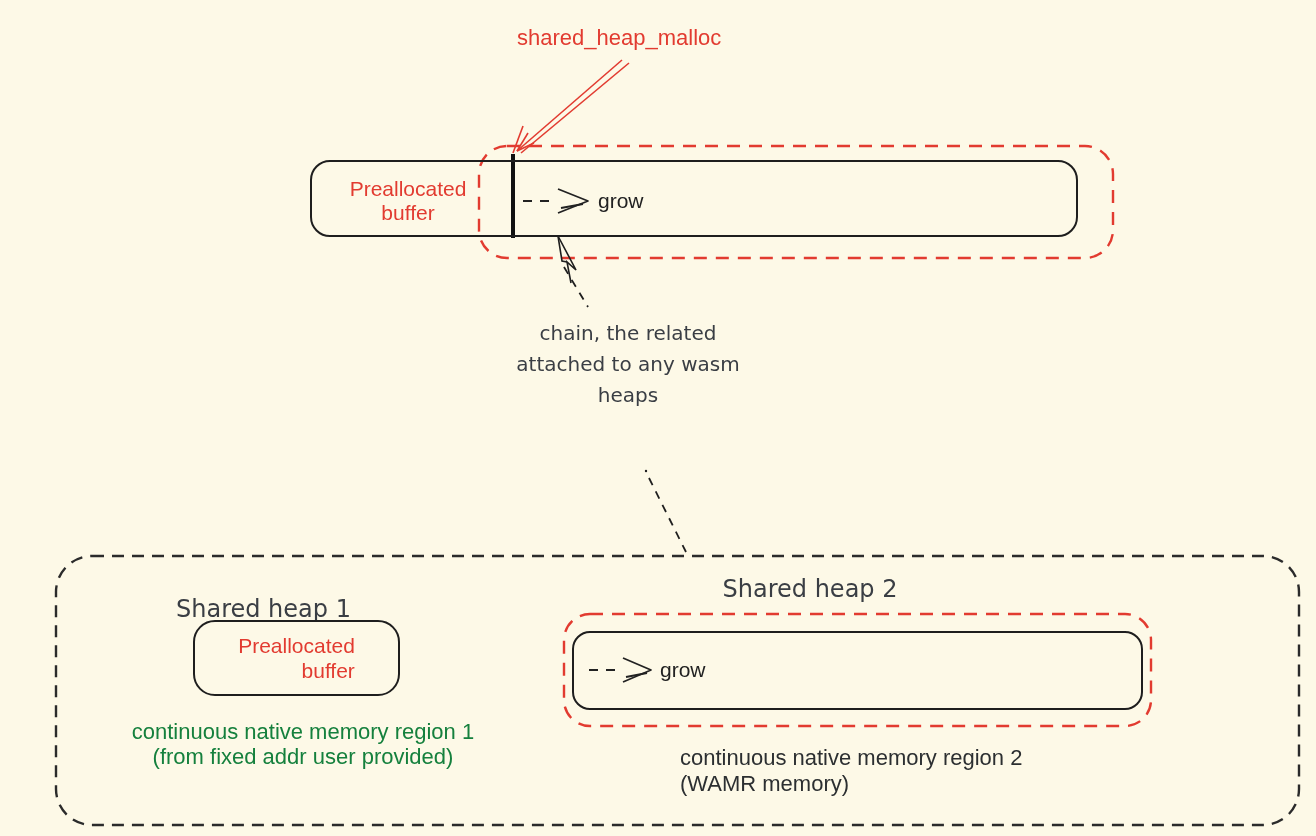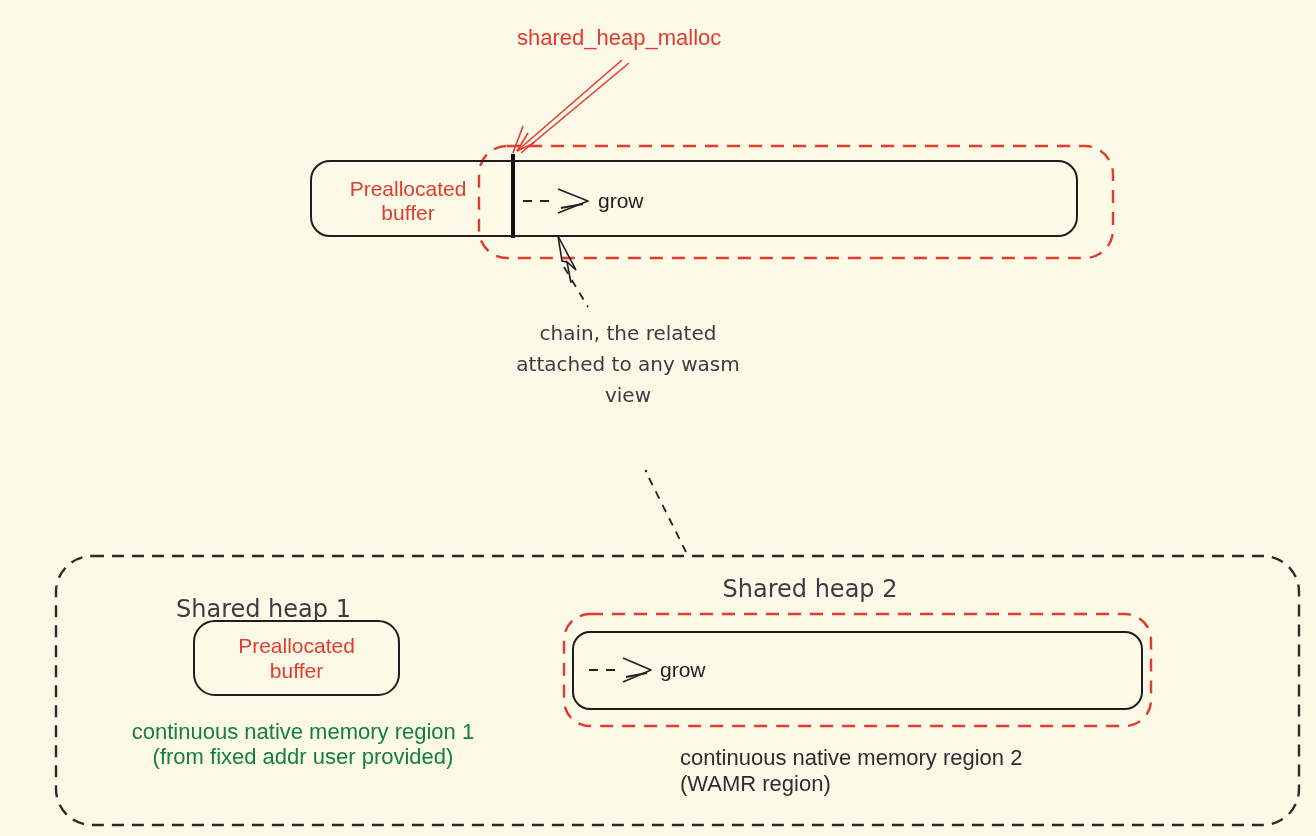--- a/index.html
+++ b/index.html
@@ -18,21 +18,21 @@
     border:2px solid #1e1e1e;
     background:transparent;
     box-sizing:border-box;
   }
   .heap-chain-box{left:310px;top:160px;width:768px;height:77px;border-radius:20px;}
   .prealloc-box1{left:193px;top:620px;width:207px;height:76px;border-radius:22px;
     display:flex;align-items:center;justify-content:center;text-align:center;}
   .heap2-box{left:572px;top:631px;width:571px;height:79px;border-radius:18px;}
   
   .rounded-note{color:#3a3e44;font-family:"DejaVu Sans", sans-serif;}
-  .arial{font-family:"Liberation Sans", sans-serif;}
+  .arial{font-family:"Liberation Sans", sans-serif;text-align:right;}
   .red-text{color:#e23b30;}
   .note-left{left:10px;top:145px;font-size:20px;line-height:31px;}
   .malloc-label{left:517px;top:26px;font-size:22px;line-height:24px;}
   .prealloc-top{left:318px;top:177px;width:180px;text-align:center;
     font-size:21px;line-height:24px;}
   .grow-top{left:598px;top:189px;font-size:21px;color:#222;}
   .note-mid{left:468px;top:318px;width:320px;text-align:center;
     font-size:20px;line-height:31px;}
   .title1{left:176px;top:595px;width:200px;font-size:24px;}
   .title2{left:710px;top:575px;width:200px;text-align:center;font-size:24px;}
@@ -102,21 +102,21 @@
   <div class="abs prealloc-top arial red-text">
     <span class="block">Preallocated</span>
     <span class="block">buffer</span>
   </div>
 
   <div class="abs grow-top arial">grow</div>
 
   <div class="abs note-mid rounded-note">
     <span class="block">chain, the related</span>
     <span class="block">attached to any wasm</span>
-    <span class="block">view</span>
+    <span class="block">heaps</span>
   </div>
 
   <div class="abs title1 rounded-note">Shared heap 1</div>
 
   <div class="solid-box prealloc-box1">
     <div class="inner arial red-text">
       <span class="block">Preallocated</span>
       <span class="block">buffer</span>
     </div>
   </div>
@@ -125,16 +125,16 @@
     <span class="block">continuous native memory region 1</span>
     <span class="block">(from fixed addr user provided)</span>
   </div>
 
   <div class="abs title2 rounded-note">Shared heap 2</div>
 
   <div class="abs grow-box2 arial">grow</div>
 
   <div class="abs caption2 arial">
     <span class="block">continuous native memory region 2</span>
-    <span class="block">(WAMR region)</span>
+    <span class="block">(WAMR memory)</span>
   </div>
 
 </div>
 
 </body></html>

